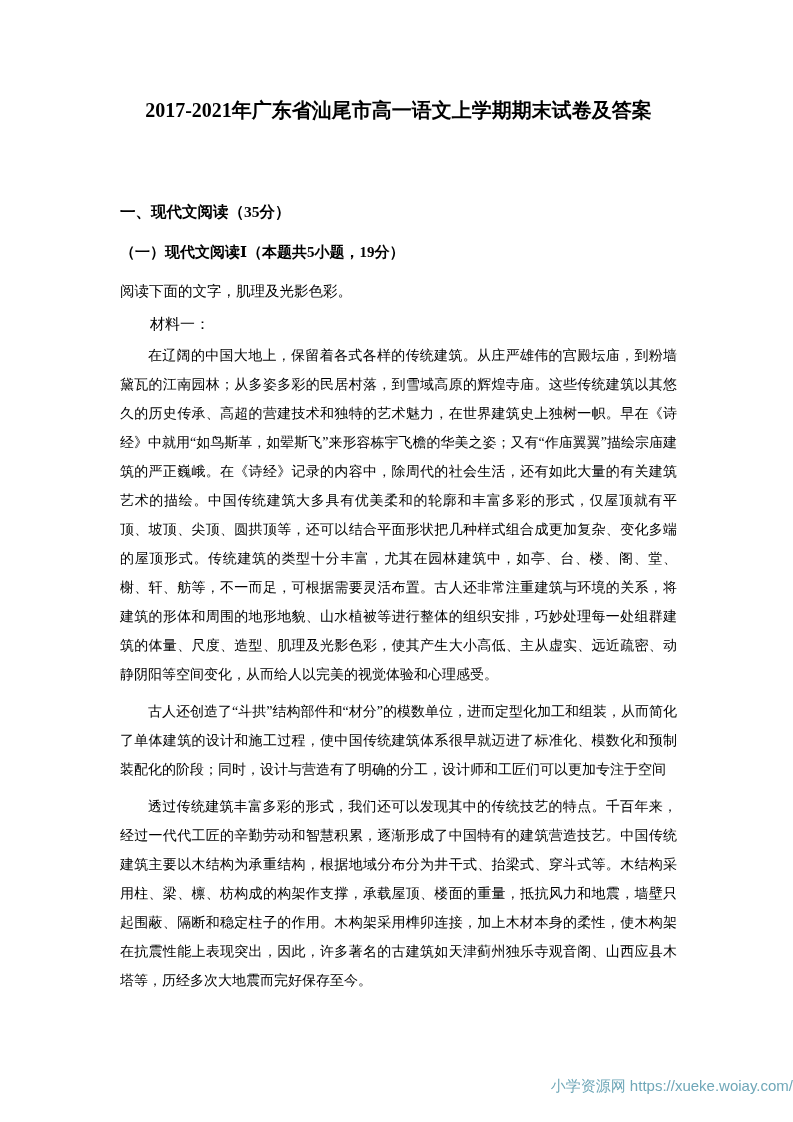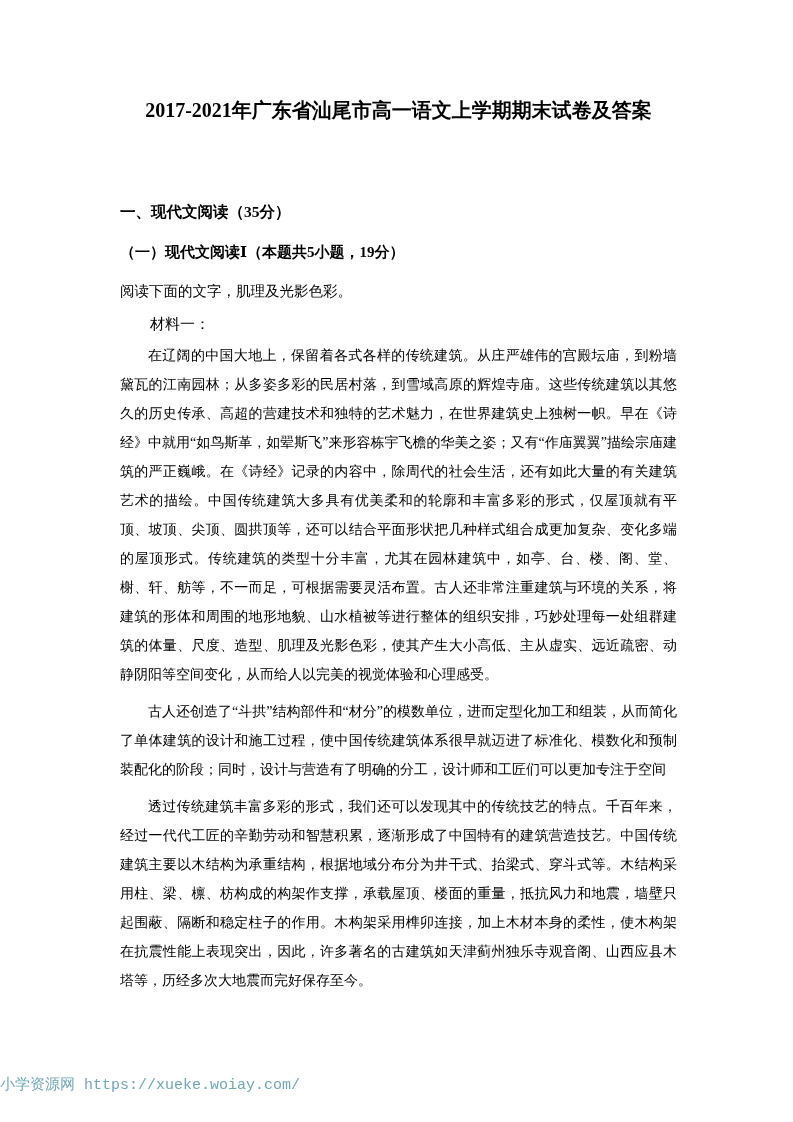--- a/index.html
+++ b/index.html
@@ -58,24 +58,24 @@
     line-height: 29px;
     margin: 2px 0 8px 0;
     text-indent: 2em;
     text-align: justify;
   }
   .footer {
     position: absolute;
     left: 0;
     right: 0;
     bottom: 26px;
-    text-align: left;
+    text-align: right;
     font-size: 15px;
     line-height: 20px;
-    font-family: Liberation Mono, monospace;
+    font-family: Liberation Sans, sans-serif;
   }
 </style>
 </head>
 <body>
 
 <div class="page">
   <div class="content">
     <h1 class="doc-title">2017-2021年广东省汕尾市高一语文上学期期末试卷及答案</h1>
     <h2 class="section-heading">一、现代文阅读（35分）</h2>
     <h3 class="subsection-heading">（一）现代文阅读Ⅰ（本题共5小题，19分）</h3>

